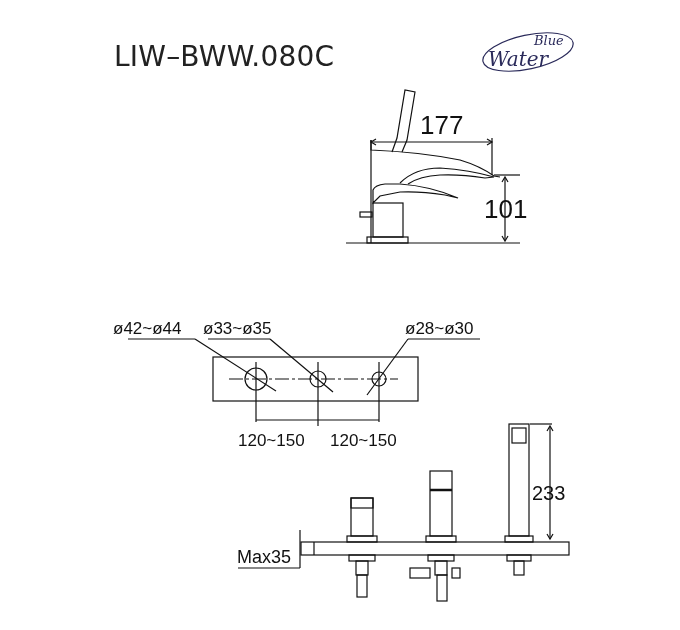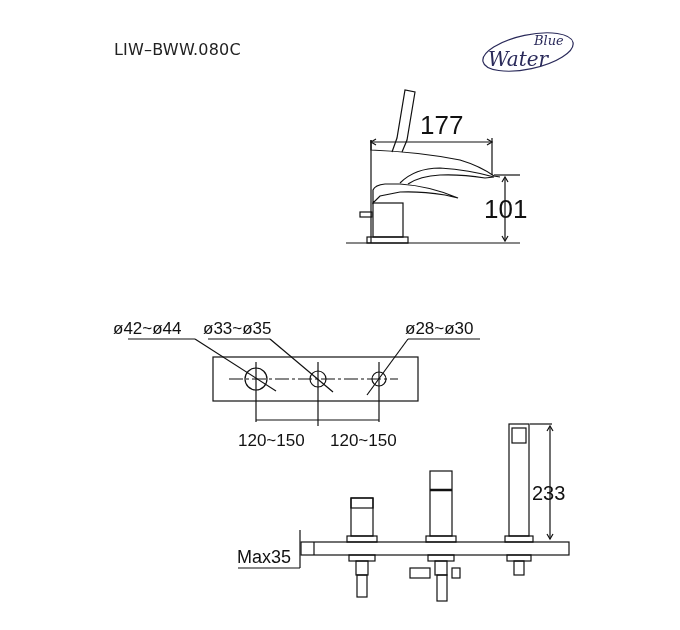--- a/index.html
+++ b/index.html
@@ -1,17 +1,17 @@
 <!DOCTYPE html>
 <html><head>
 <meta charset="utf-8">
 <style>
   html,body{margin:0;padding:0;background:#ffffff;}
   body{width:680px;height:630px;position:relative;overflow:hidden;font-family:"Liberation Sans",sans-serif;}
-  .model{position:absolute;left:114px;top:40px;font-family:"DejaVu Sans",sans-serif;font-size:16px;color:#222;letter-spacing:0.2px;}
+  .model{position:absolute;left:114px;top:40px;font-family:"DejaVu Sans",sans-serif;font-size:28px;color:#222;letter-spacing:0.2px;}
   svg{position:absolute;left:0;top:0;}
   .dim{font-family:"Liberation Sans",sans-serif;fill:#111;}
 </style>
 </head>
 <body>
 
 <div class="model">LIW–BWW.080C</div>
 
 <svg width="680" height="630" viewBox="0 0 680 630">
 

